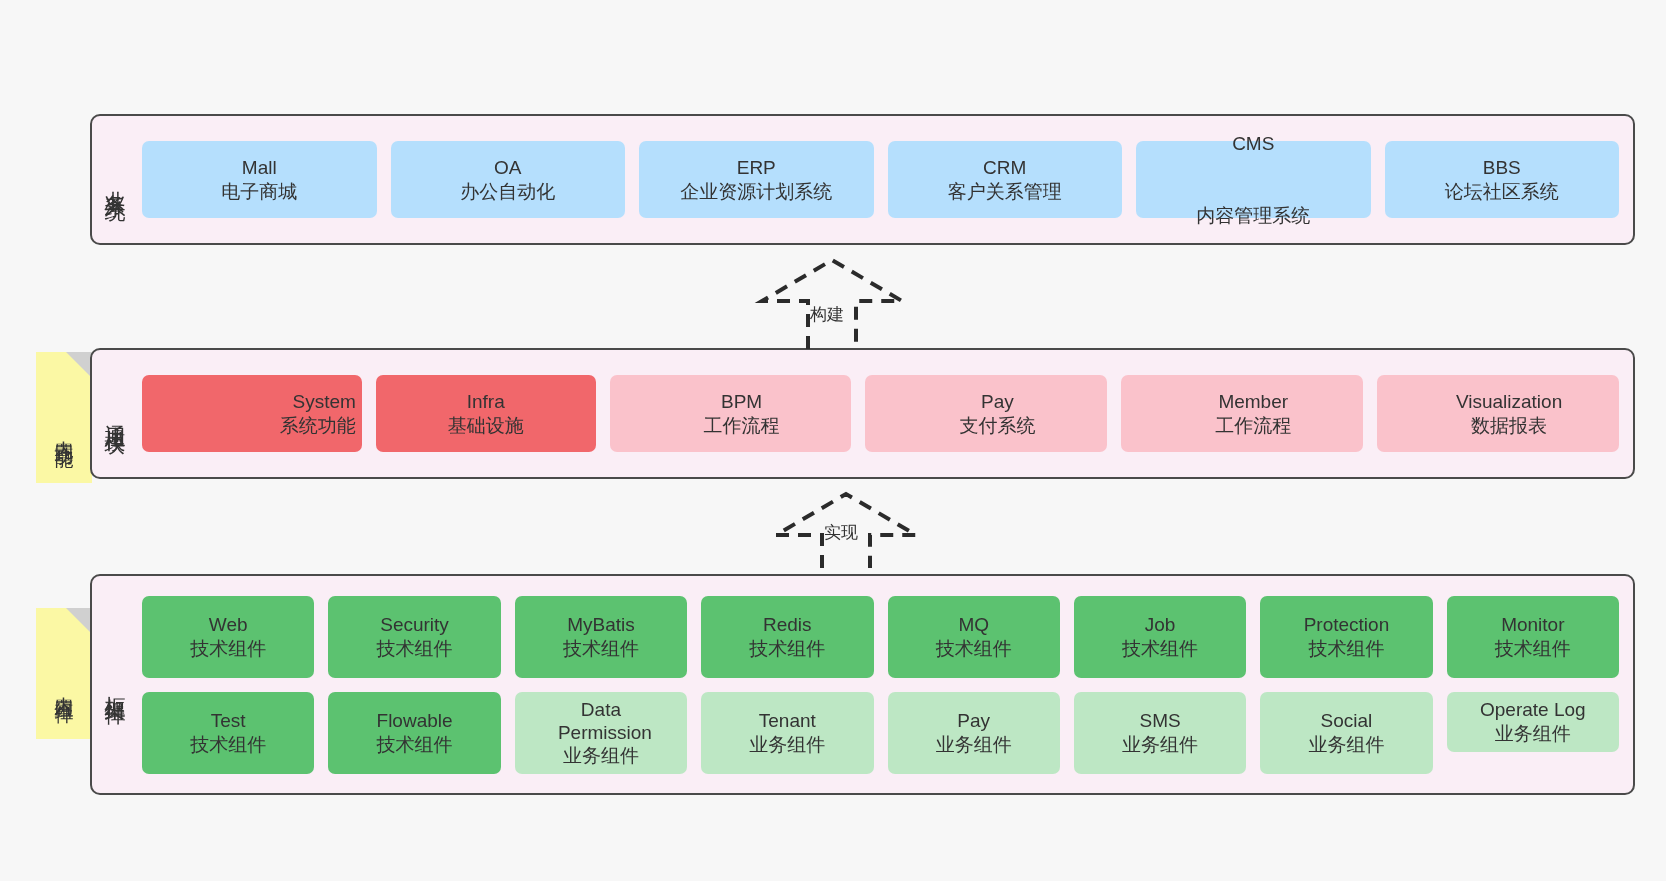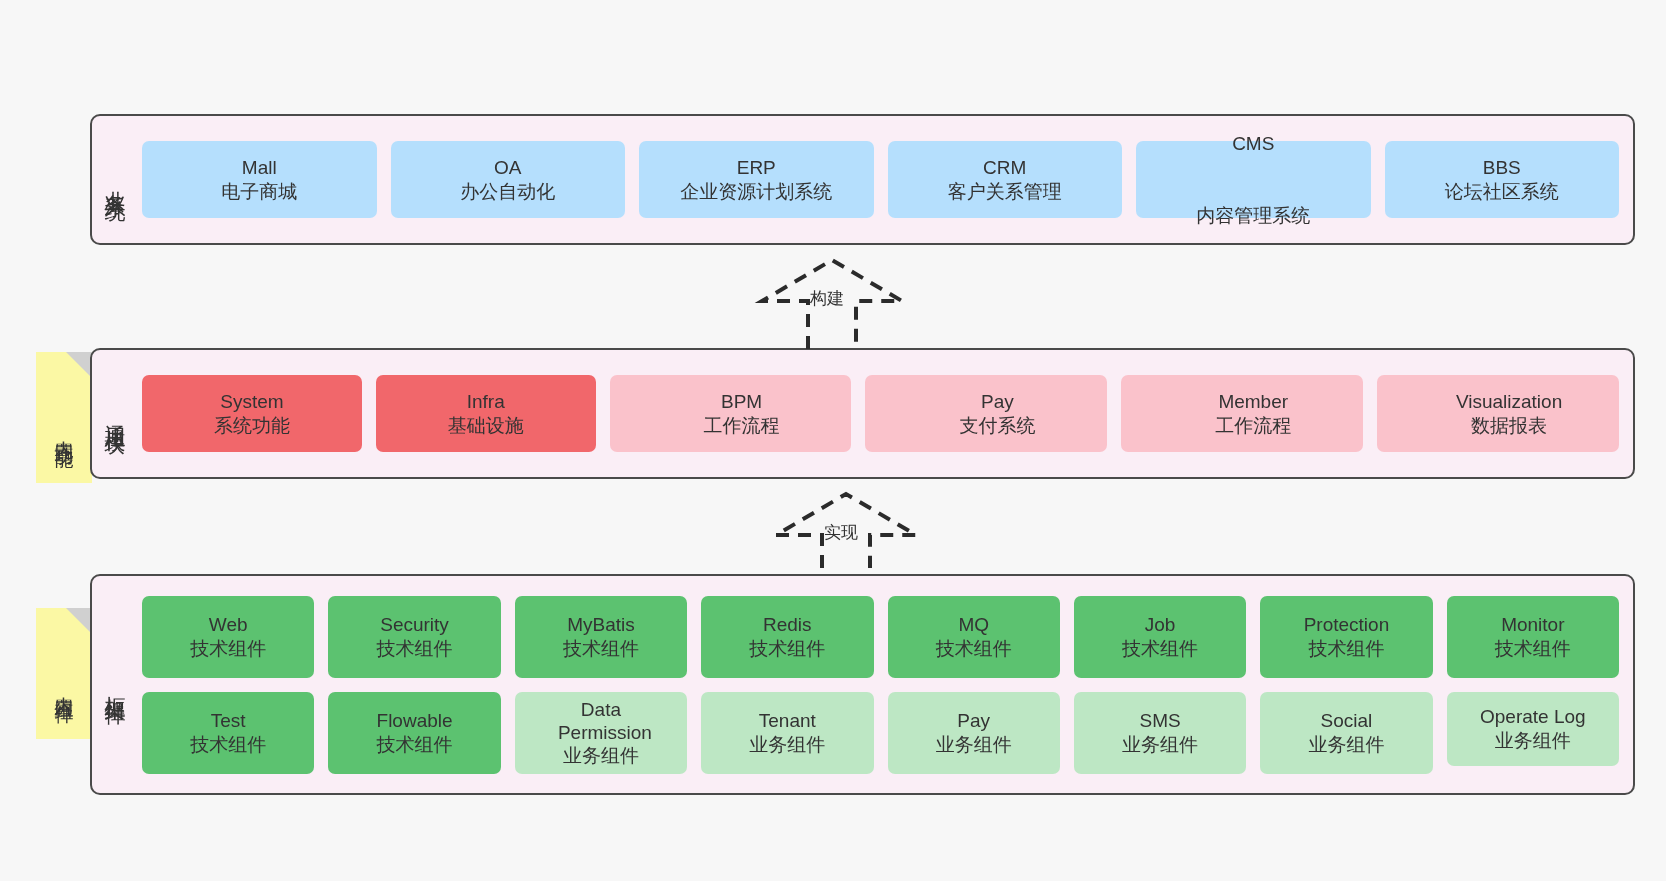--- a/index.html
+++ b/index.html
@@ -172,28 +172,28 @@
           <span class="cn">论坛社区系统</span>
         </div>
       </div>
     </div>
   </div>
 
   <div class="arrow" style="left:752px; top:255px; width:160px; height:95px;">
     <svg width="160" height="95" viewBox="0 0 160 95">
       <polyline points="56,94 56,46 10,46 80,5 150,46 104,46 104,94" fill="none" stroke="#2b2b2b" stroke-width="4" stroke-dasharray="13,9" stroke-linecap="butt" stroke-linejoin="miter"></polyline>
     </svg>
-    <span class="arrow-label" style="left:58px; top:32px;">构建</span>
+    <span class="arrow-label" style="left:58px; top:48px;">构建</span>
   </div>
 
   <div class="layer" style="left:90px; top:348px; width:1545px; height:131px;">
     <div class="layer-title">通用模块</div>
     <div class="layer-body">
       <div class="row">
-        <div class="cell c-red" style="height:77px;">
+        <div class="cell c-red" style="height:77px;align-items:flex-end;">
           <span class="en">System</span>
           <span class="cn">系统功能</span>
         </div>
         <div class="cell c-red" style="height:77px;">
           <span class="en">Infra</span>
           <span class="cn">基础设施</span>
         </div>
         <div class="cell c-pink" style="height:77px;">
           <span class="en">BPM</span>
           <span class="cn">工作流程</span>
@@ -280,21 +280,21 @@
           <span class="cn">业务组件</span>
         </div>
         <div class="cell c-lightgreen" style="height:82px;">
           <span class="en">SMS</span>
           <span class="cn">业务组件</span>
         </div>
         <div class="cell c-lightgreen" style="height:82px;">
           <span class="en">Social</span>
           <span class="cn">业务组件</span>
         </div>
-        <div class="cell c-lightgreen" style="height:74px;">
+        <div class="cell c-lightgreen" style="height:60px;">
           <span class="en">Operate Log</span>
           <span class="cn">业务组件</span>
         </div>
       </div>
     </div>
   </div>
 
 </div>
 
 </body></html>

